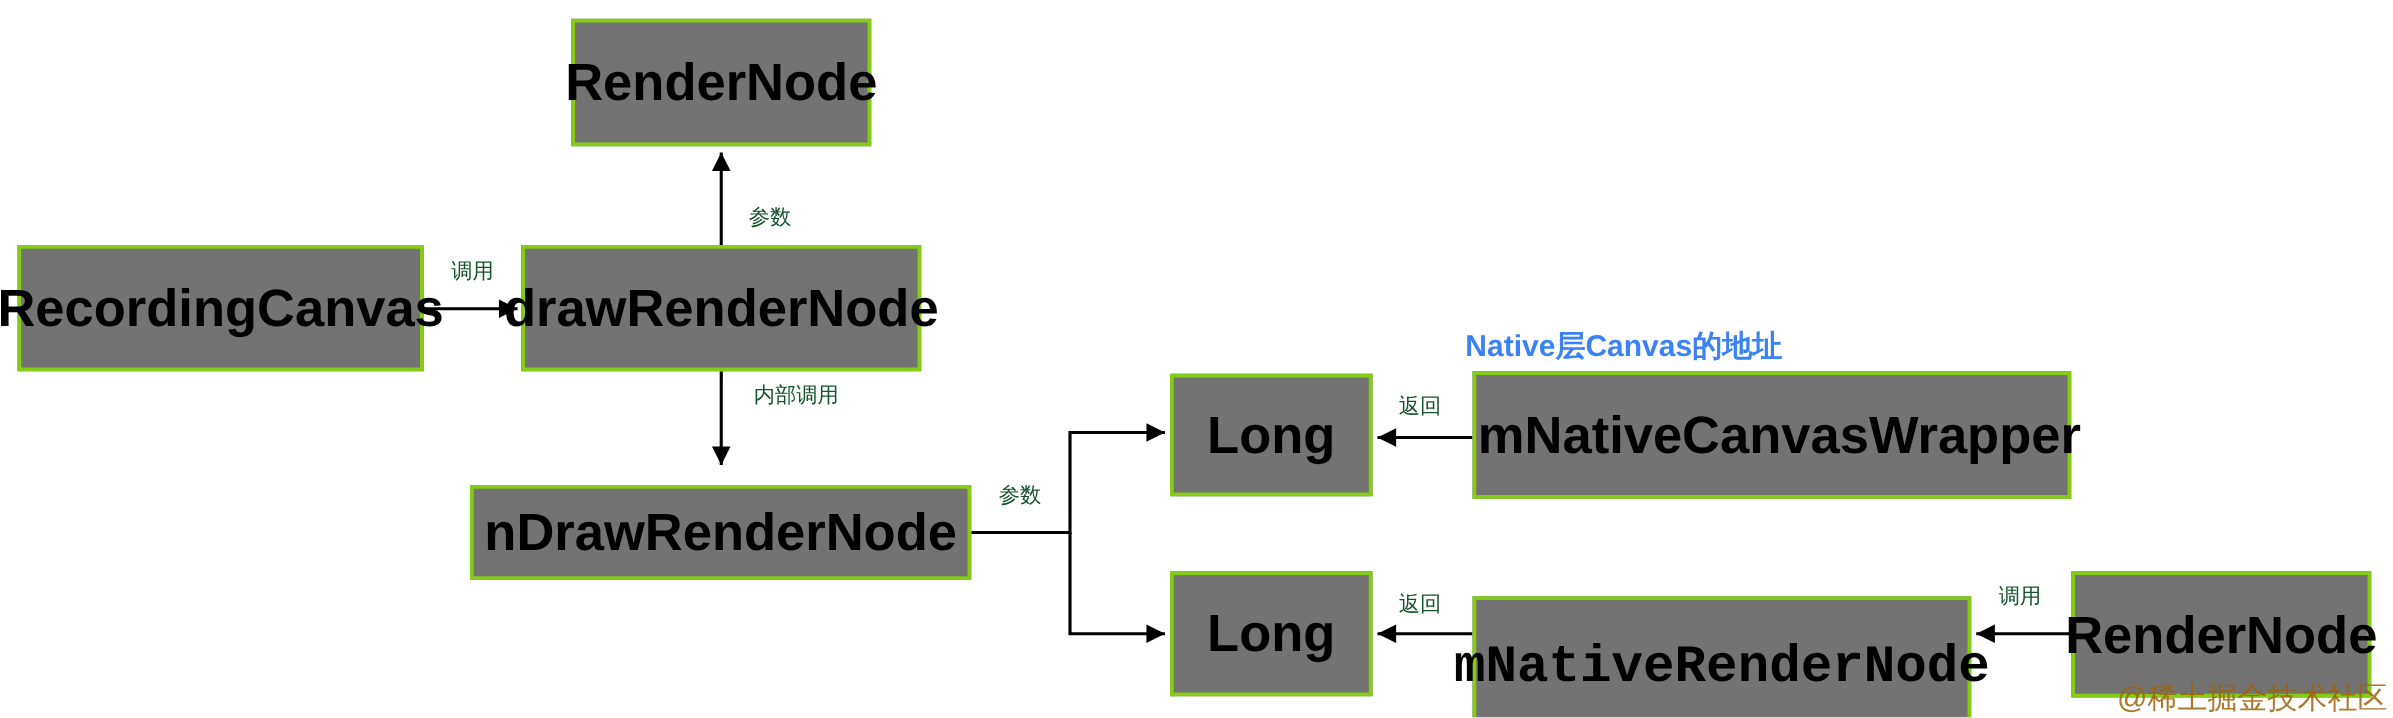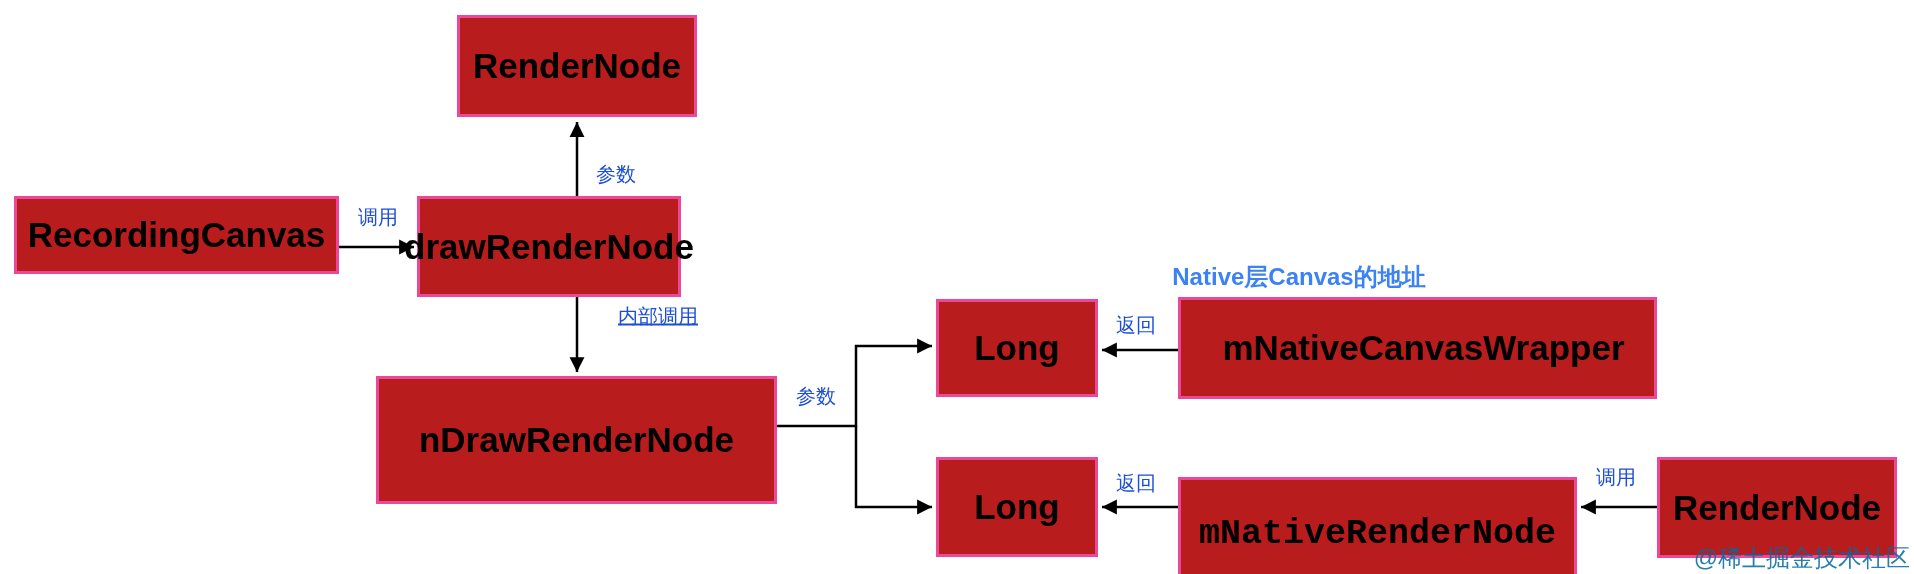--- a/index.html
+++ b/index.html
@@ -17,71 +17,71 @@
   }
   #edges-svg {
     position: absolute;
     inset: 0;
     width: 1914px;
     height: 574px;
   }
   .node {
     position: absolute;
     box-sizing: border-box;
-    background: #b91c1c;
-    border: 3px solid #ec4899;
+    background: #737373;
+    border: 3px solid #84cc16;
     display: flex;
     align-items: center;
     justify-content: center;
     font-weight: bold;
-    font-size: 35px;
+    font-size: 42px;
     color: #000000;
     white-space: nowrap;
     letter-spacing: 0px;
   }
   .elabel {
     position: absolute;
     transform: translate(-50%, -50%);
-    font-size: 20px;
-    color: #1d4ed8;
+    font-size: 17px;
+    color: #14532d;
     white-space: nowrap;
   }
   .annot {
     position: absolute;
     transform: translate(-50%, -50%);
     font-size: 24px;
     font-weight: bold;
     color: #3b82f6;
     white-space: nowrap;
   }
   .watermark {
     position: absolute;
     right: 4px;
     bottom: 0px;
     font-size: 24px;
-    color: #0369a1;
+    color: #a16207;
     opacity: 0.85;
     white-space: nowrap;
   }
 
   
   #n-render-node-top      { left: 457px;  top: 15px;  width: 240px; height: 102px; }
-  #n-recording-canvas     { left: 14px;   top: 196px; width: 325px; height: 78px; }
-  #n-draw-render-node     { left: 417px;  top: 196px; width: 264px; height: 101px; }
-  #n-ndraw-render-node    { left: 376px;  top: 376px; width: 401px; height: 128px; }
+  #n-recording-canvas     { left: 14px;   top: 196px; width: 325px; height: 101px; }
+  #n-draw-render-node     { left: 417px;  top: 196px; width: 320px; height: 101px; }
+  #n-ndraw-render-node    { left: 376px;  top: 388px; width: 401px; height: 76px; }
   #n-long-top             { left: 936px;  top: 299px; width: 162px; height: 98px;  }
   #n-mnative-canvas-wrap  { left: 1178px; top: 297px; width: 479px; height: 102px; padding-left: 12px; }
   #n-long-bottom          { left: 936px;  top: 457px; width: 162px; height: 100px; }
   #n-mnative-render-node  { left: 1178px; top: 477px; width: 399px; height: 113px; font-family: Liberation Mono, monospace; }
   #n-render-node-bottom   { left: 1657px; top: 457px; width: 240px; height: 101px; }
 
   
   #l-call-1        { left: 378px;  top: 217px; }
   #l-param-1       { left: 616px;  top: 174px; }
-  #l-internal-call { left: 658px;  top: 316px; text-decoration: underline; }
+  #l-internal-call { left: 637px;  top: 316px; }
   #l-param-2       { left: 816px;  top: 396px; }
   #l-return-1      { left: 1136px; top: 325px; }
   #l-return-2      { left: 1136px; top: 483px; }
   #l-call-2        { left: 1616px; top: 477px; }
   #a-canvas-addr   { left: 1299px; top: 277px; }
   #a-rnode-addr    { left: 1418px; top: 443px; }
 </style>
 </head>
 <body>
 

